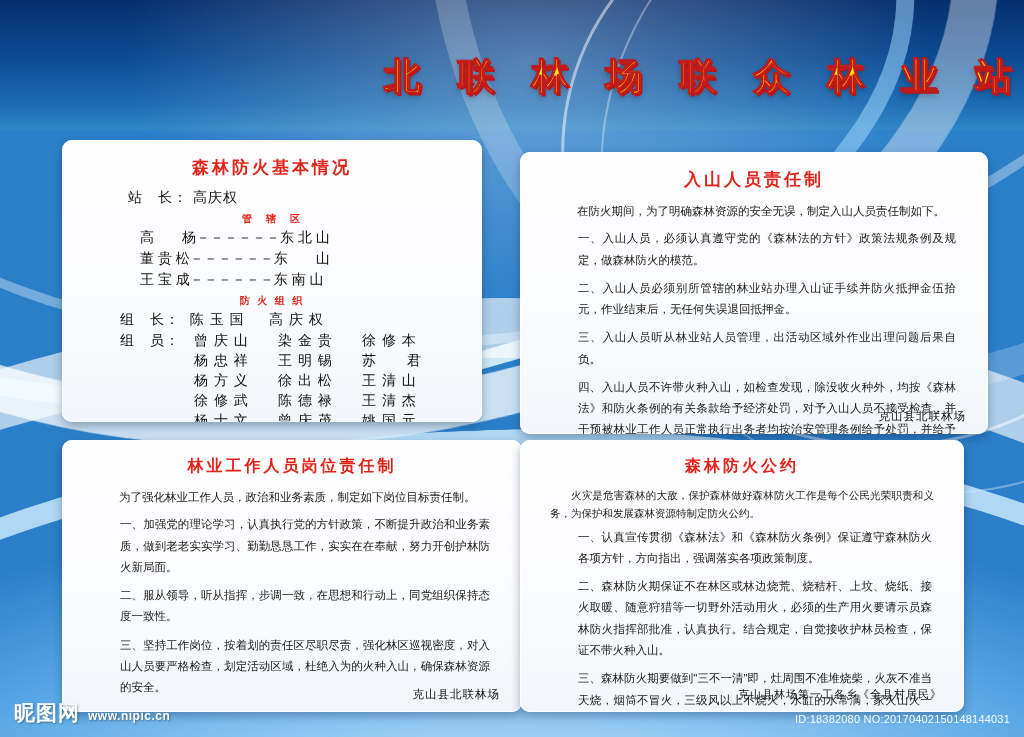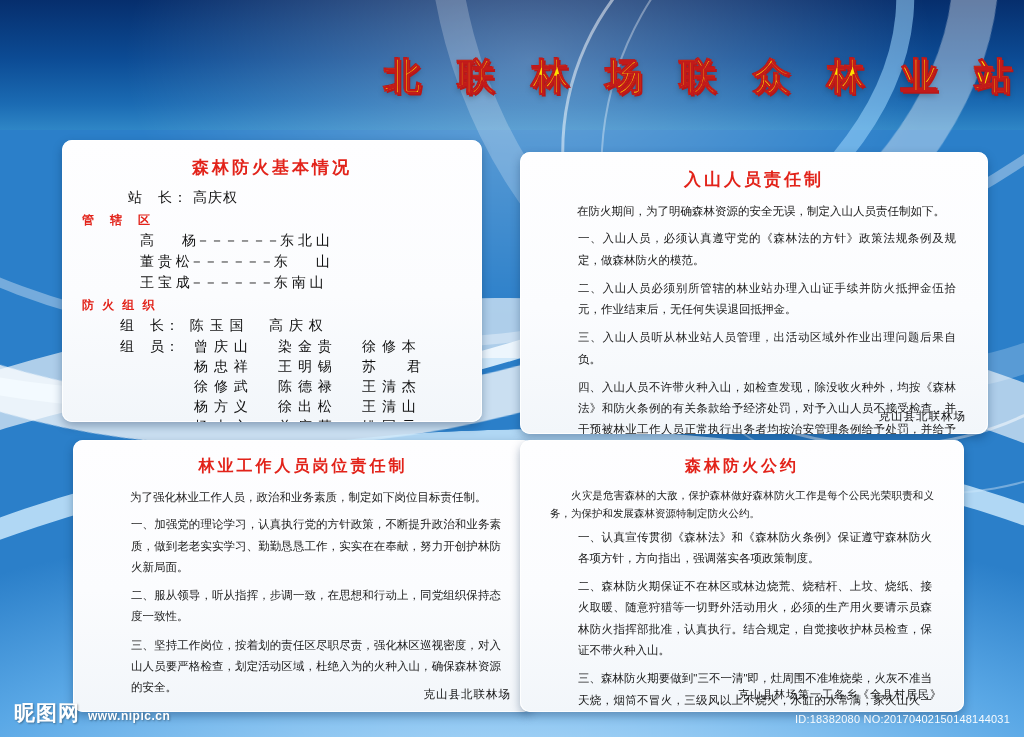--- a/index.html
+++ b/index.html
@@ -127,40 +127,40 @@
     position: absolute;
     background: linear-gradient(180deg, #fefeff 0%, #fbfcfe 55%, #f2f6fa 100%);
     border-radius: 10px;
     box-shadow: 0 4px 10px rgba(10,40,80,0.35), inset 0 0 0 1px rgba(255,255,255,0.9);
     box-sizing: border-box;
     padding: 14px 20px 12px 20px;
     overflow: hidden;
   }
   .p-tl { left: 62px;  top: 140px; width: 420px; height: 282px; }
   .p-tr { left: 520px; top: 152px; width: 468px; height: 282px; }
-  .p-bl { left: 62px;  top: 440px; width: 460px; height: 272px; margin-left: 11px; }
+  .p-bl { left: 62px;  top: 440px; width: 460px; height: 272px; }
   .p-br { left: 520px; top: 440px; width: 444px; height: 272px; }
 
   .ph {
     text-align: center;
     font-family: "DejaVu Serif", "Liberation Serif", serif;
     font-weight: bold;
     color: #e2231a;
     letter-spacing: 3px;
     margin: 2px 0 10px 0;
   }
   .ph-lg { font-size: 17px; }
   .ph-md { font-size: 16px; }
 
   .sub-head {
-    text-align: left;
+    text-align: center;
     font-family: "DejaVu Serif", "Liberation Serif", serif;
     font-weight: bold;
     color: #e2231a;
-    font-size: 12px;
+    font-size: 10px;
     letter-spacing: 2px;
     margin: 5px 0 3px 0;
   }
 
   
   .kv {
     font-size: 14px;
     color: #111;
     margin: 2px 0 4px 46px;
     letter-spacing: 1px;
@@ -315,29 +315,29 @@
         <td class="c3">徐 修 本</td>
       </tr>
       <tr>
         <td class="lbl"></td>
         <td class="c1">杨 忠 祥</td>
         <td class="c2">王 明 锡</td>
         <td class="c3">苏　　君</td>
       </tr>
       <tr>
         <td class="lbl"></td>
+        <td class="c1">杨 方 义</td>
+        <td class="c2">徐 出 松</td>
+        <td class="c3">王 清 山</td>
+      </tr>
+      <tr>
+        <td class="lbl"></td>
         <td class="c1">徐 修 武</td>
         <td class="c2">陈 德 禄</td>
         <td class="c3">王 清 杰</td>
-      </tr>
-      <tr>
-        <td class="lbl"></td>
-        <td class="c1">杨 方 义</td>
-        <td class="c2">徐 出 松</td>
-        <td class="c3">王 清 山</td>
       </tr>
       <tr>
         <td class="lbl"></td>
         <td class="c1">杨 士 文</td>
         <td class="c2">曾 庆 茂</td>
         <td class="c3">姚 国 元</td>
       </tr>
 
     </tbody>
       </table>

